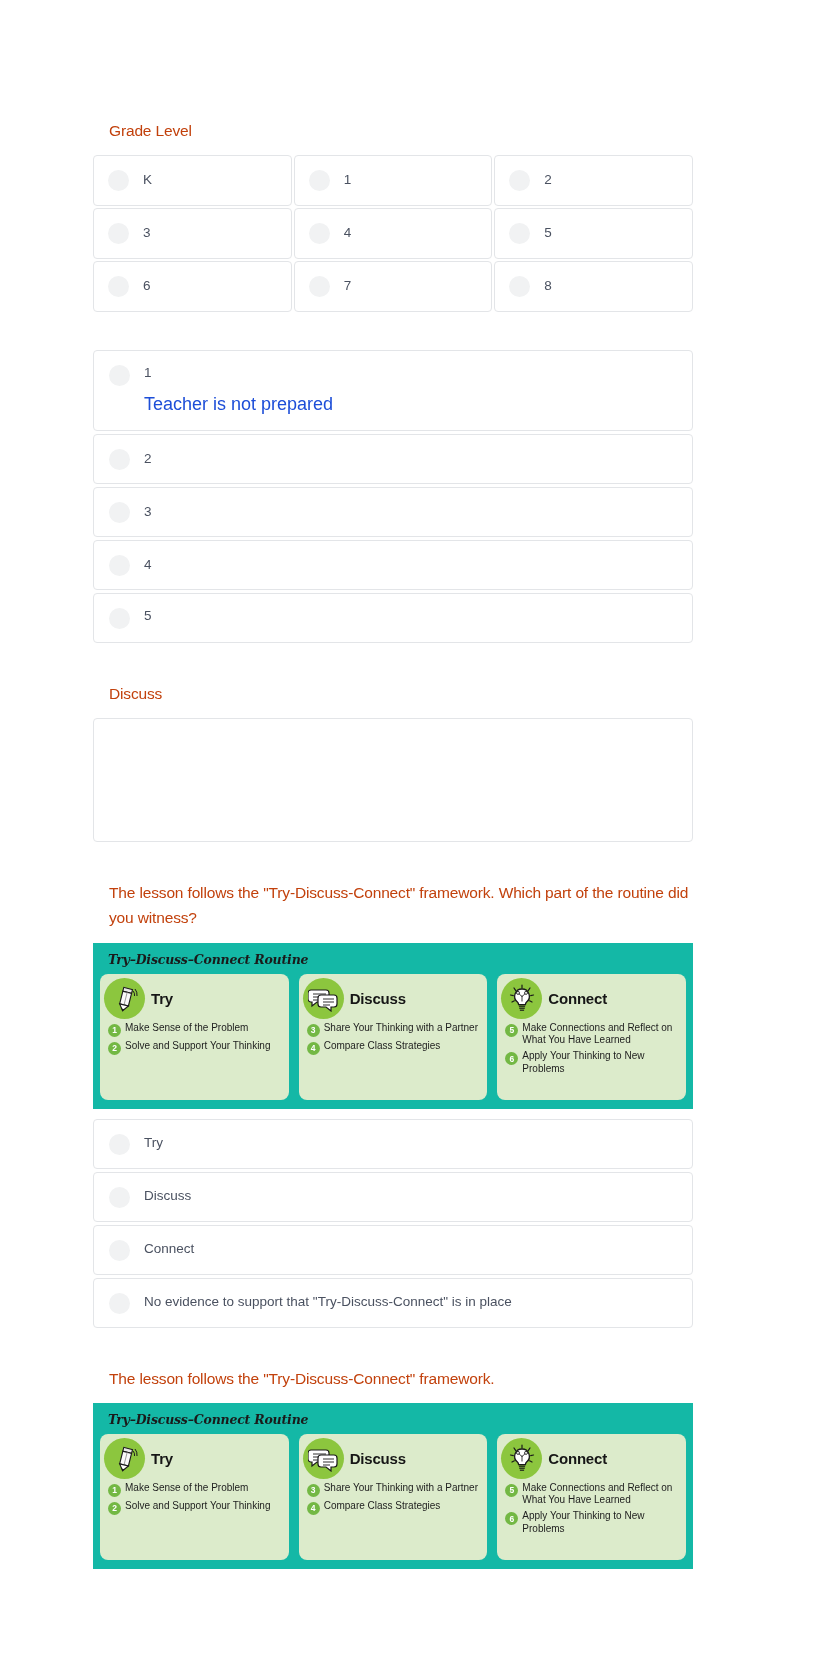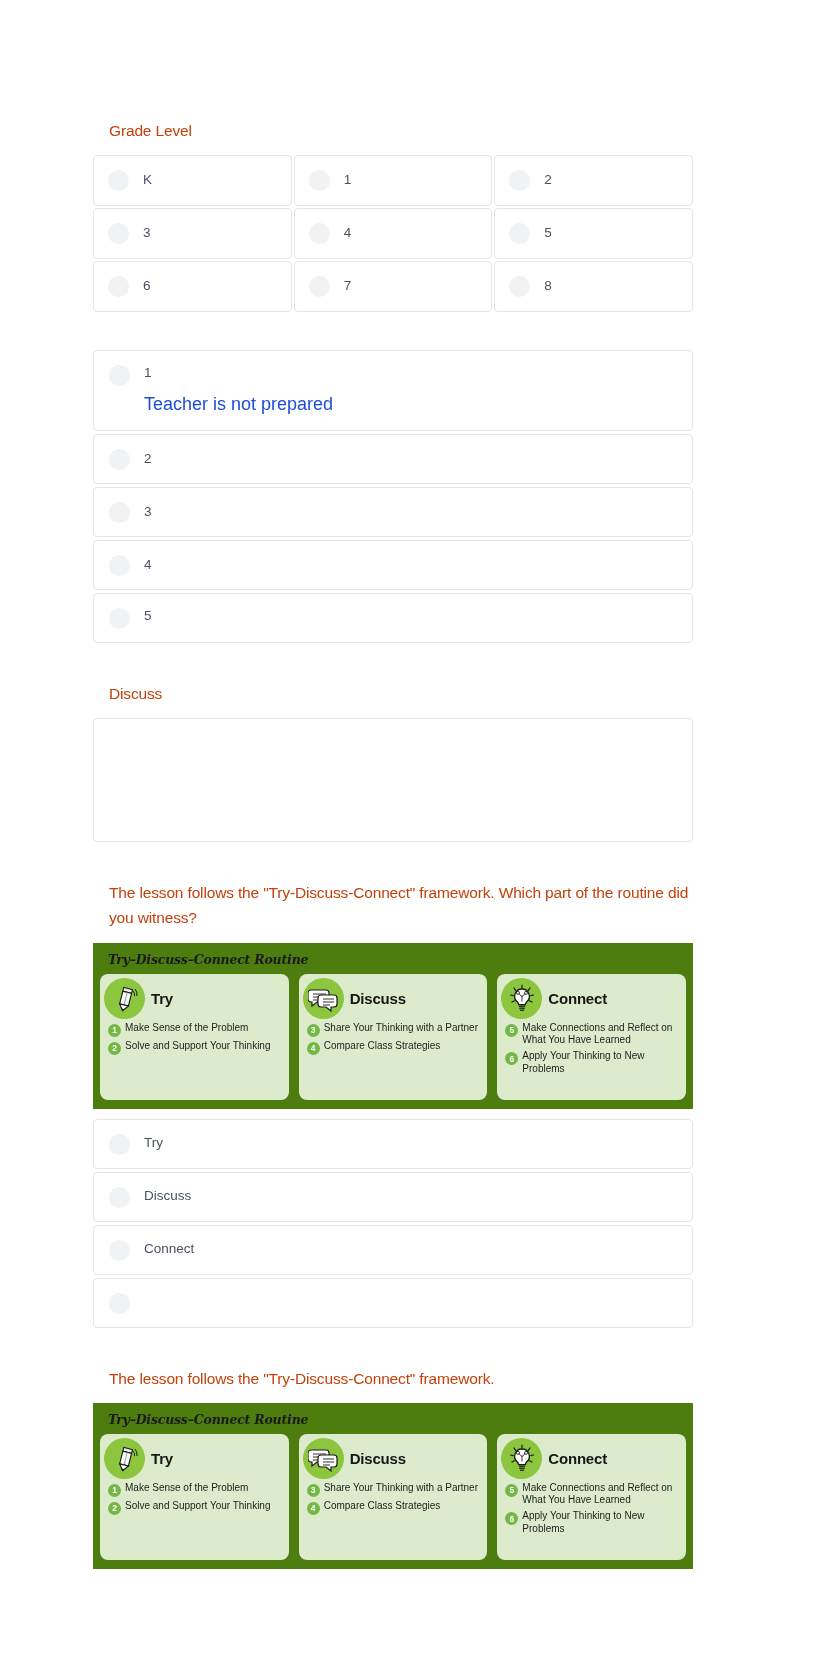--- a/index.html
+++ b/index.html
@@ -95,21 +95,21 @@
     resize: none;
     padding: 10px;
     font-family: "Liberation Sans", sans-serif;
     font-size: 13.5px;
     color: #3d4450;
     display: block;
   }
 
   
   .tdc {
-    background: #4d7c0f;
+    background: #14b8a6;
     padding: 8px 7px 9px 7px;
     width: 100%;
     margin-bottom: 10px;
     position: relative;
   }
   .tdc-title {
     font-family: "DejaVu Serif", serif;
     font-style: italic;
     font-weight: bold;
     font-size: 12.5px;
@@ -386,20 +386,21 @@
         <div class="opt-row single">
           <span class="radio"></span>
           <span class="opt-label">Discuss</span>
         </div>
         <div class="opt-row single">
           <span class="radio"></span>
           <span class="opt-label">Connect</span>
         </div>
         <div class="opt-row single">
           <span class="radio"></span>
+          <span class="opt-label">No evidence to support that "Try-Discuss-Connect" is in place</span>
         </div>
       </div>
     </div>
 
     <div class="q-block tdc-clip">
       <div class="q-title">The lesson follows the "Try-Discuss-Connect" framework.</div>
 
       <div class="tdc">
         <div class="tdc-title">Try–Discuss–Connect Routine</div>
         <div class="tdc-cols">

